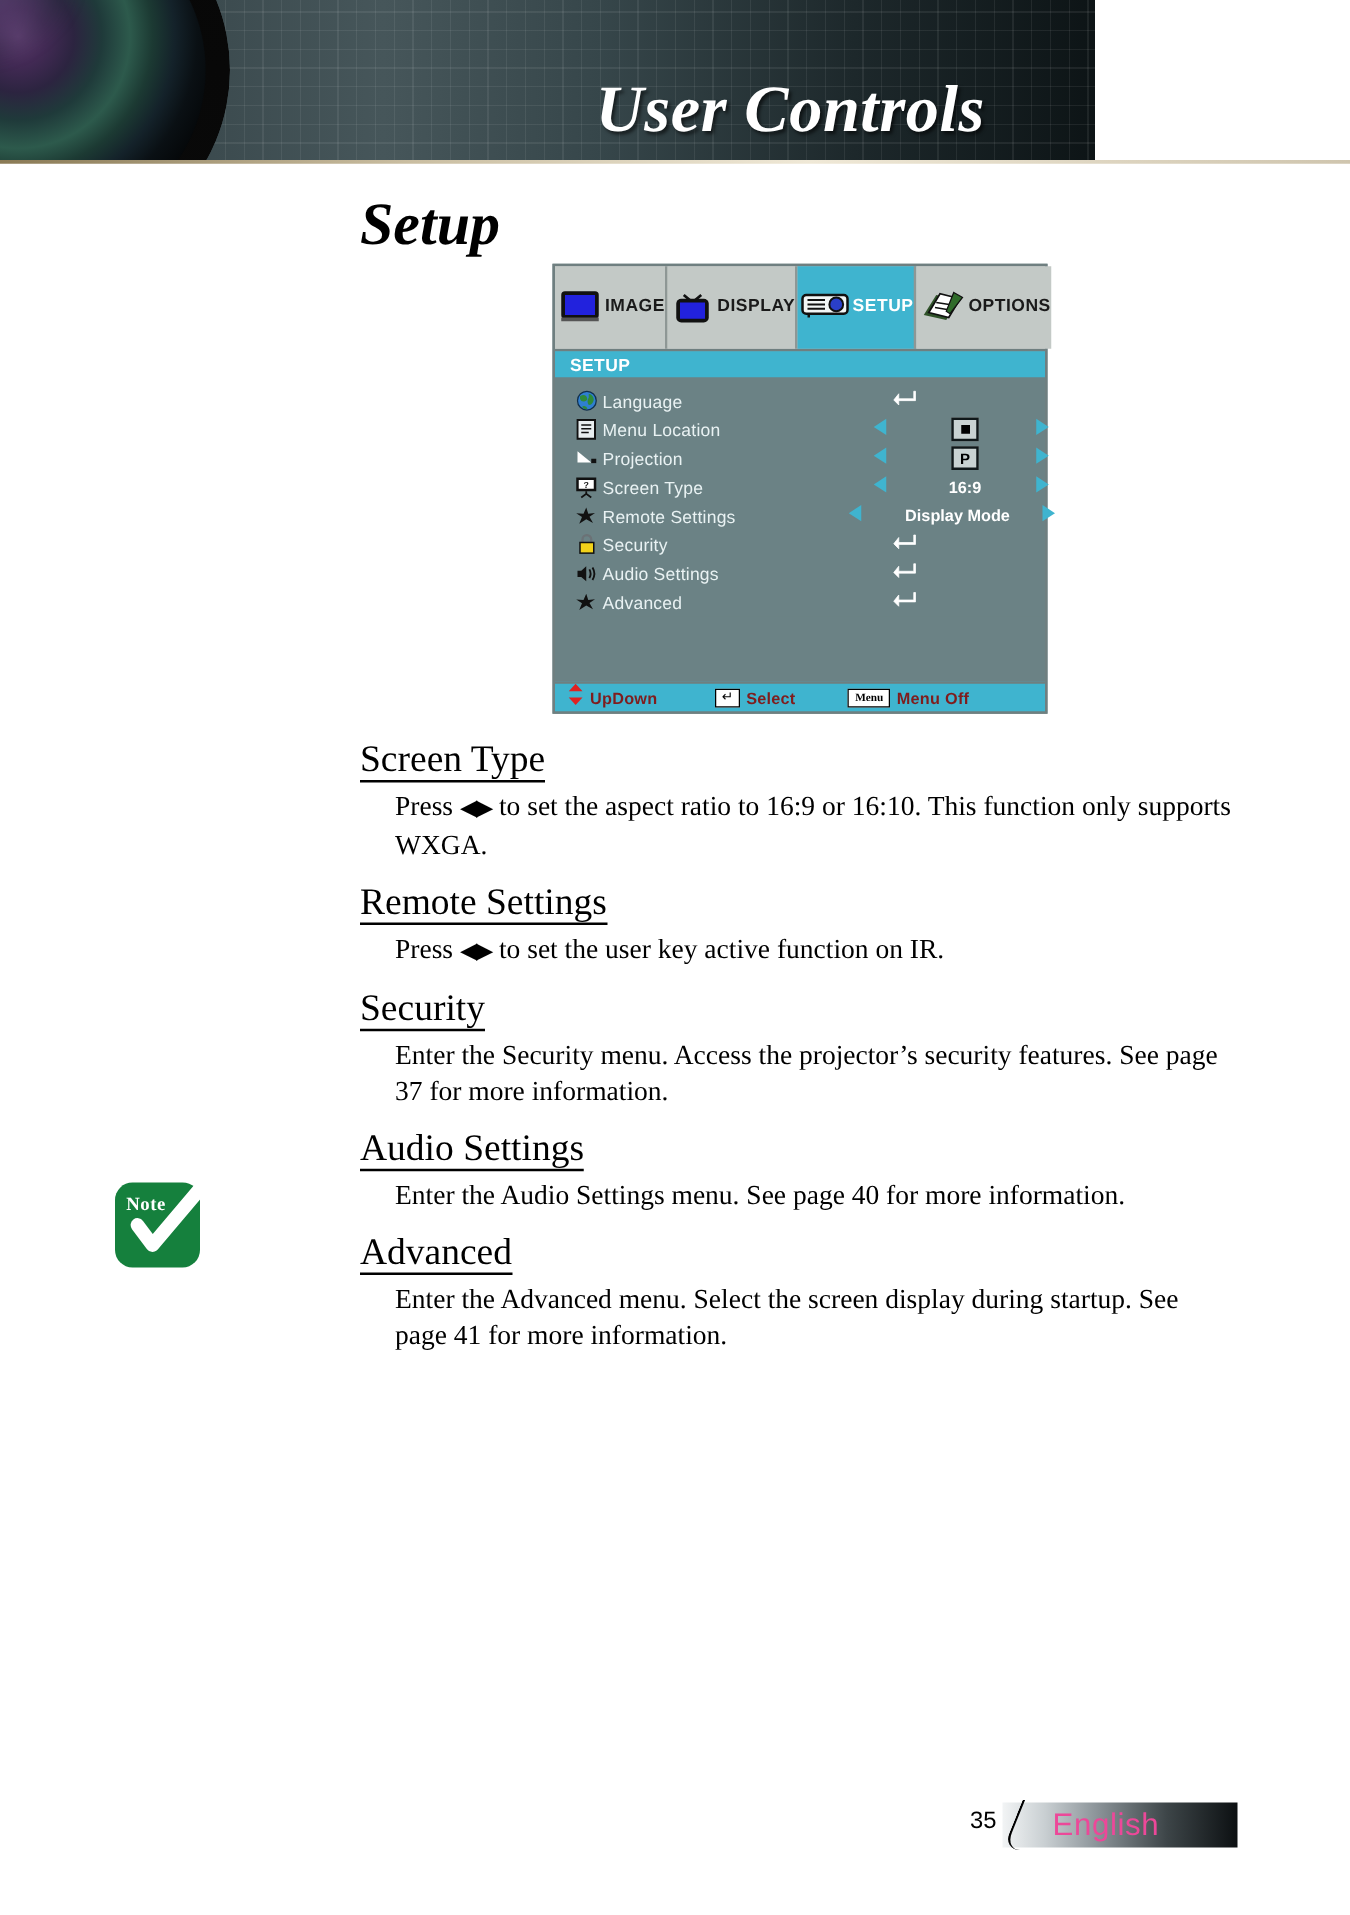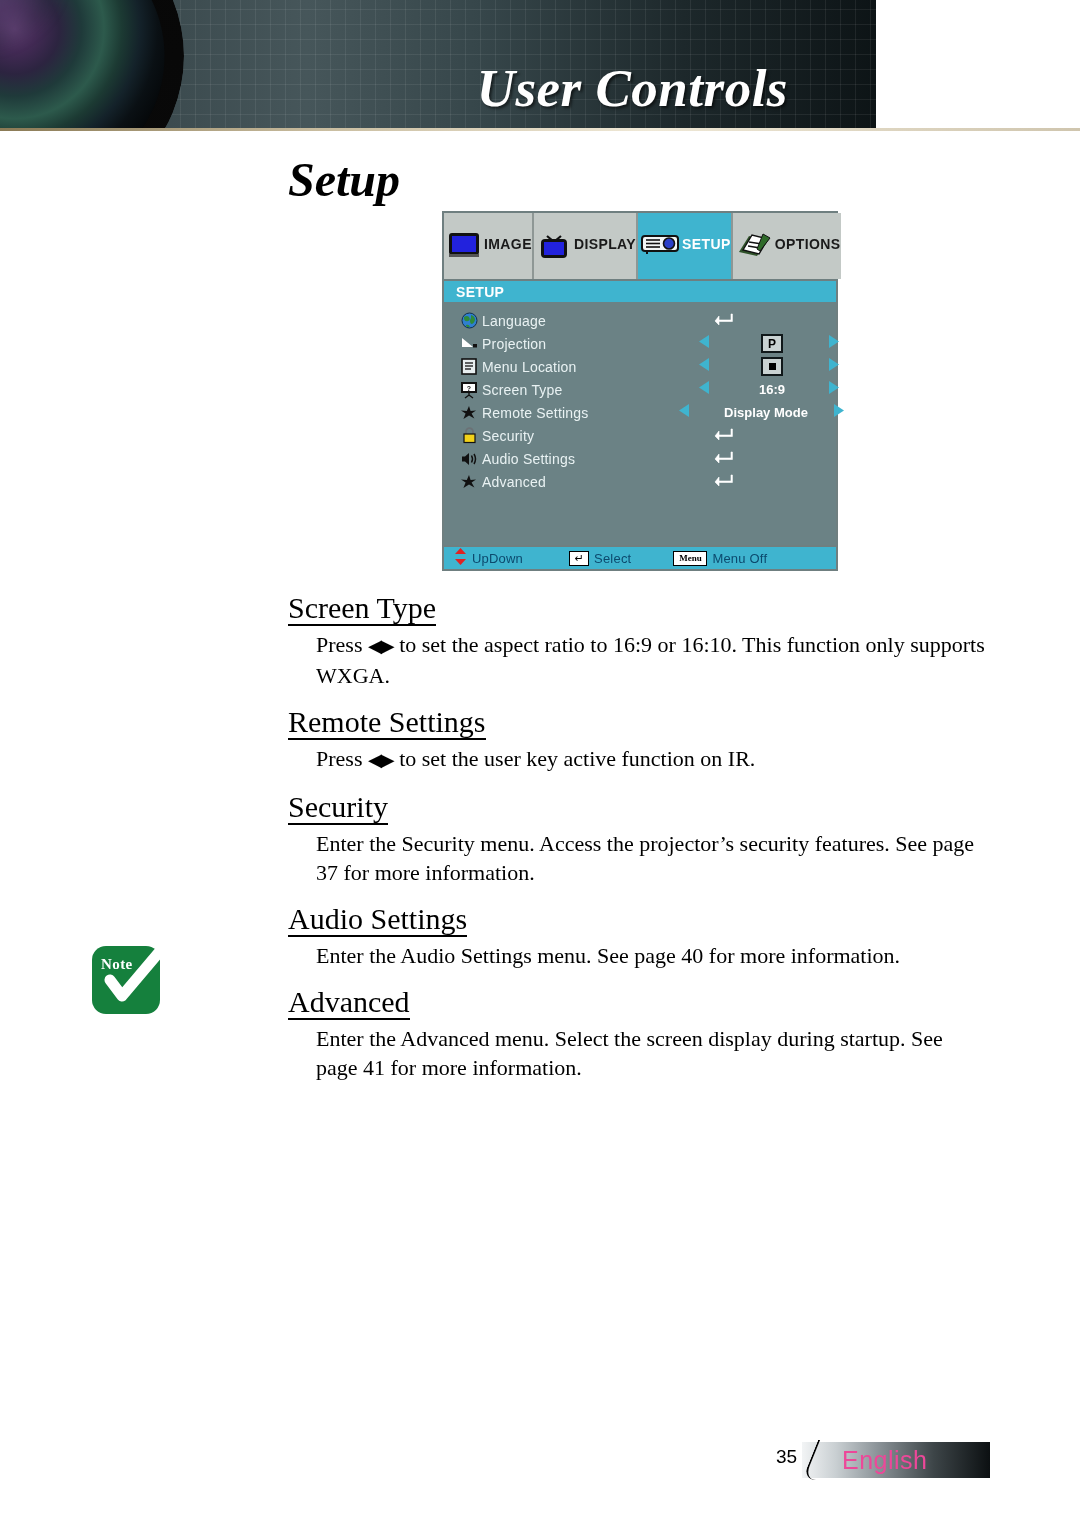--- a/index.html
+++ b/index.html
@@ -139,21 +139,21 @@
   .val-box .inner-sq{width:7px;height:7px;background:#000;}
 
   .osd-status{
     position:absolute;left:0;bottom:0;width:100%;height:24px;
     background:#3fb4cf;display:flex;align-items:center;
     border-top:2px solid #6f7f80;box-sizing:border-box;
   }
   .status-item{display:flex;align-items:center;}
   .status-label{
     font-family:"Liberation Sans", sans-serif;
-    font-size:13px;font-weight:normal;color:#0c4a6e;margin-left:5px;letter-spacing:.2px;
+    font-size:13px;font-weight:bold;color:#7f1d1d;margin-left:5px;letter-spacing:.2px;
   }
   .key-enter{
     width:20px;height:15px;background:#fff;border:1.5px solid #000;
     display:flex;align-items:center;justify-content:center;
     font-size:11px;color:#000;line-height:1;box-sizing:border-box;
   }
   .key-menu{
     width:34px;height:15px;background:#fff;border:1.5px solid #000;
     display:flex;align-items:center;justify-content:center;
     font-family:"Liberation Serif", serif;
@@ -310,61 +310,61 @@
         <span class="osd-enter">
           <svg width="19" height="13" viewBox="0 0 19 13">
               <path d="M17 1 L17 7 L5 7 L5 3 L1 8 L5 12 L5 8.5 L18.4 8.5 L18.4 1 Z" fill="#ffffff" stroke="#ffffff" stroke-width=".6"></path>
             </svg>
         </span>
       </div>
     </div>
 
     <div class="osd-row">
       <div class="osd-row-icon">
-        <svg width="18" height="15" viewBox="0 0 18 15">
-          <path d="M2 2 L2 11 L13 11 Z" fill="#ffffff"></path>
-          <rect x="13" y="8" width="4" height="3.5" fill="#111"></rect>
-        </svg>
-      </div>
-      <div class="osd-row-label">Projection</div>
-      <div class="osd-row-value">
-        <span class="tri-l" style="left:20px;">
-          <svg width="12" height="15" viewBox="0 0 12 15">
-              <path d="M11 1 L11 14 L1 7.5 Z" fill="#3fb4cf"></path>
-            </svg>
-        </span>
-        <span class="val-box" style="left:83px;">
-          <span>P</span>
-        </span>
-        <span class="tri-r" style="left:150px;">
-          <svg width="12" height="15" viewBox="0 0 12 15">
-              <path d="M1 1 L1 14 L11 7.5 Z" fill="#3fb4cf"></path>
-            </svg>
-        </span>
-      </div>
-    </div>
-
-    <div class="osd-row">
-      <div class="osd-row-icon">
         <svg width="16" height="17" viewBox="0 0 16 17">
           <rect x="1" y="1" width="14" height="15" fill="#e8eef0" stroke="#111" stroke-width="1.6"></rect>
           <line x1="4" y1="5" x2="12" y2="5" stroke="#111" stroke-width="1.3"></line>
           <line x1="4" y1="8" x2="12" y2="8" stroke="#111" stroke-width="1.3"></line>
           <line x1="4" y1="11" x2="10" y2="11" stroke="#111" stroke-width="1.3"></line>
         </svg>
       </div>
       <div class="osd-row-label">Menu Location</div>
       <div class="osd-row-value">
         <span class="tri-l" style="left:20px;">
           <svg width="12" height="15" viewBox="0 0 12 15">
               <path d="M11 1 L11 14 L1 7.5 Z" fill="#3fb4cf"></path>
             </svg>
         </span>
         <span class="val-box" style="left:83px;">
           <span class="inner-sq"></span>
+        </span>
+        <span class="tri-r" style="left:150px;">
+          <svg width="12" height="15" viewBox="0 0 12 15">
+              <path d="M1 1 L1 14 L11 7.5 Z" fill="#3fb4cf"></path>
+            </svg>
+        </span>
+      </div>
+    </div>
+
+    <div class="osd-row">
+      <div class="osd-row-icon">
+        <svg width="18" height="15" viewBox="0 0 18 15">
+          <path d="M2 2 L2 11 L13 11 Z" fill="#ffffff"></path>
+          <rect x="13" y="8" width="4" height="3.5" fill="#111"></rect>
+        </svg>
+      </div>
+      <div class="osd-row-label">Projection</div>
+      <div class="osd-row-value">
+        <span class="tri-l" style="left:20px;">
+          <svg width="12" height="15" viewBox="0 0 12 15">
+              <path d="M11 1 L11 14 L1 7.5 Z" fill="#3fb4cf"></path>
+            </svg>
+        </span>
+        <span class="val-box" style="left:83px;">
+          <span>P</span>
         </span>
         <span class="tri-r" style="left:150px;">
           <svg width="12" height="15" viewBox="0 0 12 15">
               <path d="M1 1 L1 14 L11 7.5 Z" fill="#3fb4cf"></path>
             </svg>
         </span>
       </div>
     </div>
 
     <div class="osd-row">

